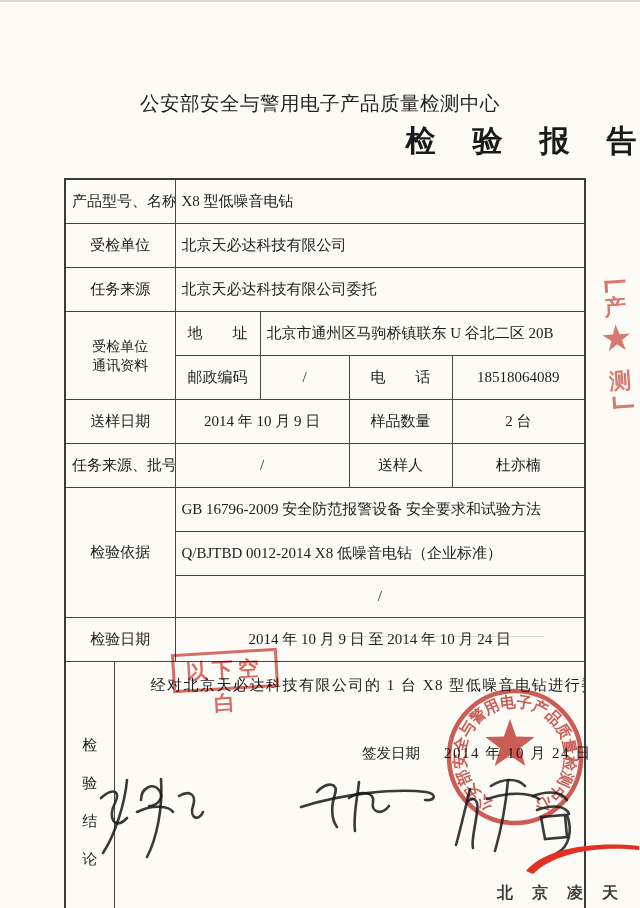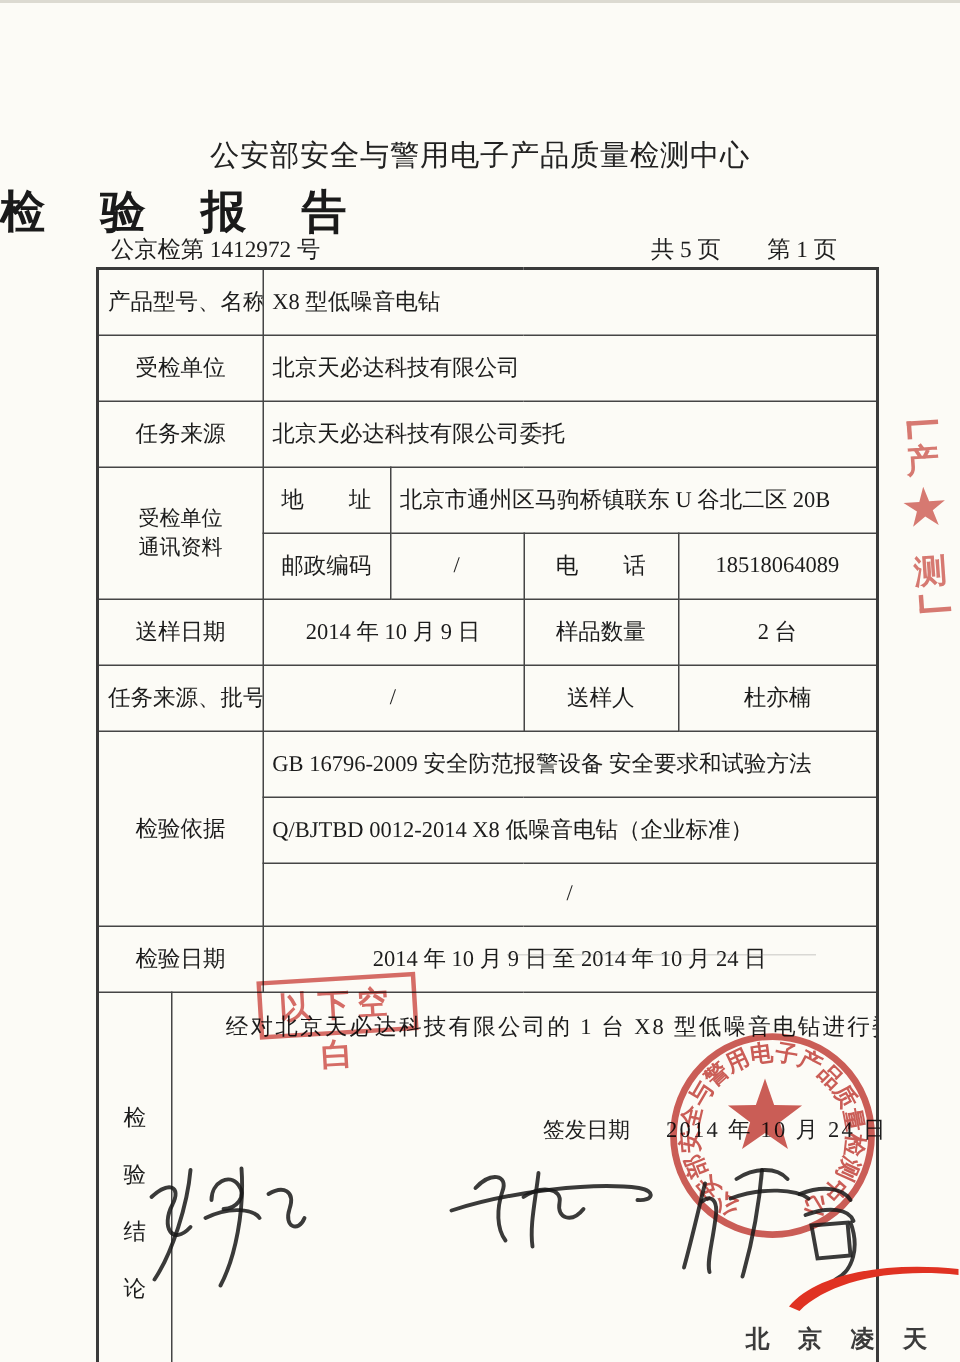--- a/index.html
+++ b/index.html
@@ -2,21 +2,21 @@
 <html><head>
 <meta charset="utf-8">
 <style>
   html,body{margin:0;padding:0;background:#e9e7e1;}
   .page{position:relative;width:640px;height:908px;background:#fcfbf6;overflow:hidden;
         font-family:"Liberation Serif","DejaVu Serif",serif;color:#1e1e1e;}
   .edge-top{position:absolute;left:0;top:0;width:640px;height:2px;background:#cfccc2;opacity:.7;}
 
   .org-title{position:absolute;left:0;top:90px;width:640px;text-align:center;
              font-size:19.5px;letter-spacing:.5px;color:#222;}
-  .report-title{position:absolute;left:0;top:121px;width:640px;text-align:left;
+  .report-title{position:absolute;left:0;top:121px;width:640px;text-align:right;
                 font-size:30px;font-weight:bold;letter-spacing:3.5px;color:#1a1a1a;}
   .meta-row{position:absolute;left:0;top:156px;width:640px;height:22px;font-size:15.5px;}
   .report-no{position:absolute;left:74px;top:0;}
   .pages-info{position:absolute;right:82px;top:0;}
 
   table.report{position:absolute;left:64px;top:178px;width:520px;border-collapse:collapse;
                table-layout:fixed;border:2px solid #3a3a3a;}
   table.report td{border:1px solid #454545;font-size:15px;padding:12px 6px;color:#1c1c1c;
                   overflow:hidden;white-space:nowrap;}
   td.lbl{text-align:center;font-size:14px;padding:0 2px;}
@@ -71,22 +71,20 @@
 </style>
 </head>
 <body>
 
 <div class="page">
   <div class="edge-top"></div>
 
   <div class="org-title">公安部安全与警用电子产品质量检测中心</div>
   <div class="report-title">检　验　报　告</div>
   <div class="meta-row">
-    <span class="report-no">公京检第 1412972 号</span>
-    <span class="pages-info">共 5 页　　第 1 页</span>
   </div>
 
   <table class="report">
     <colgroup>
         <col style="width:49px">
         <col style="width:61px">
         <col style="width:85px">
         <col style="width:89px">
         <col style="width:103px">
         <col style="width:133px">

